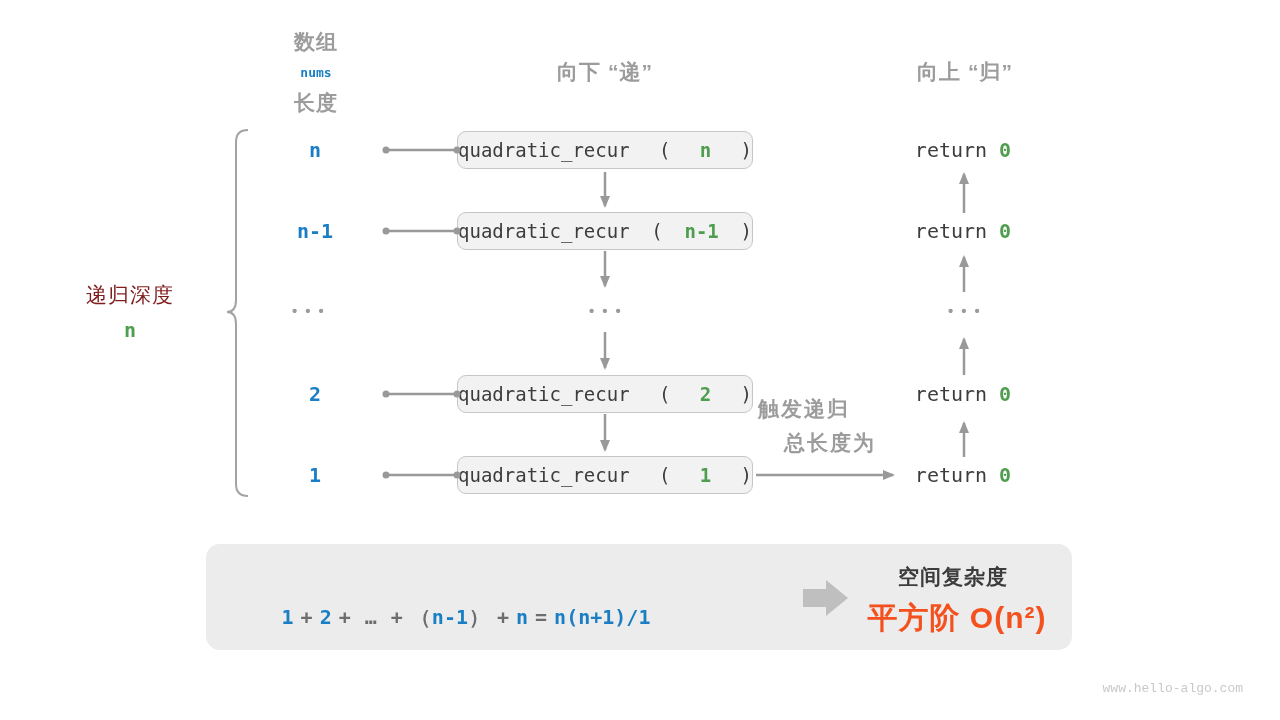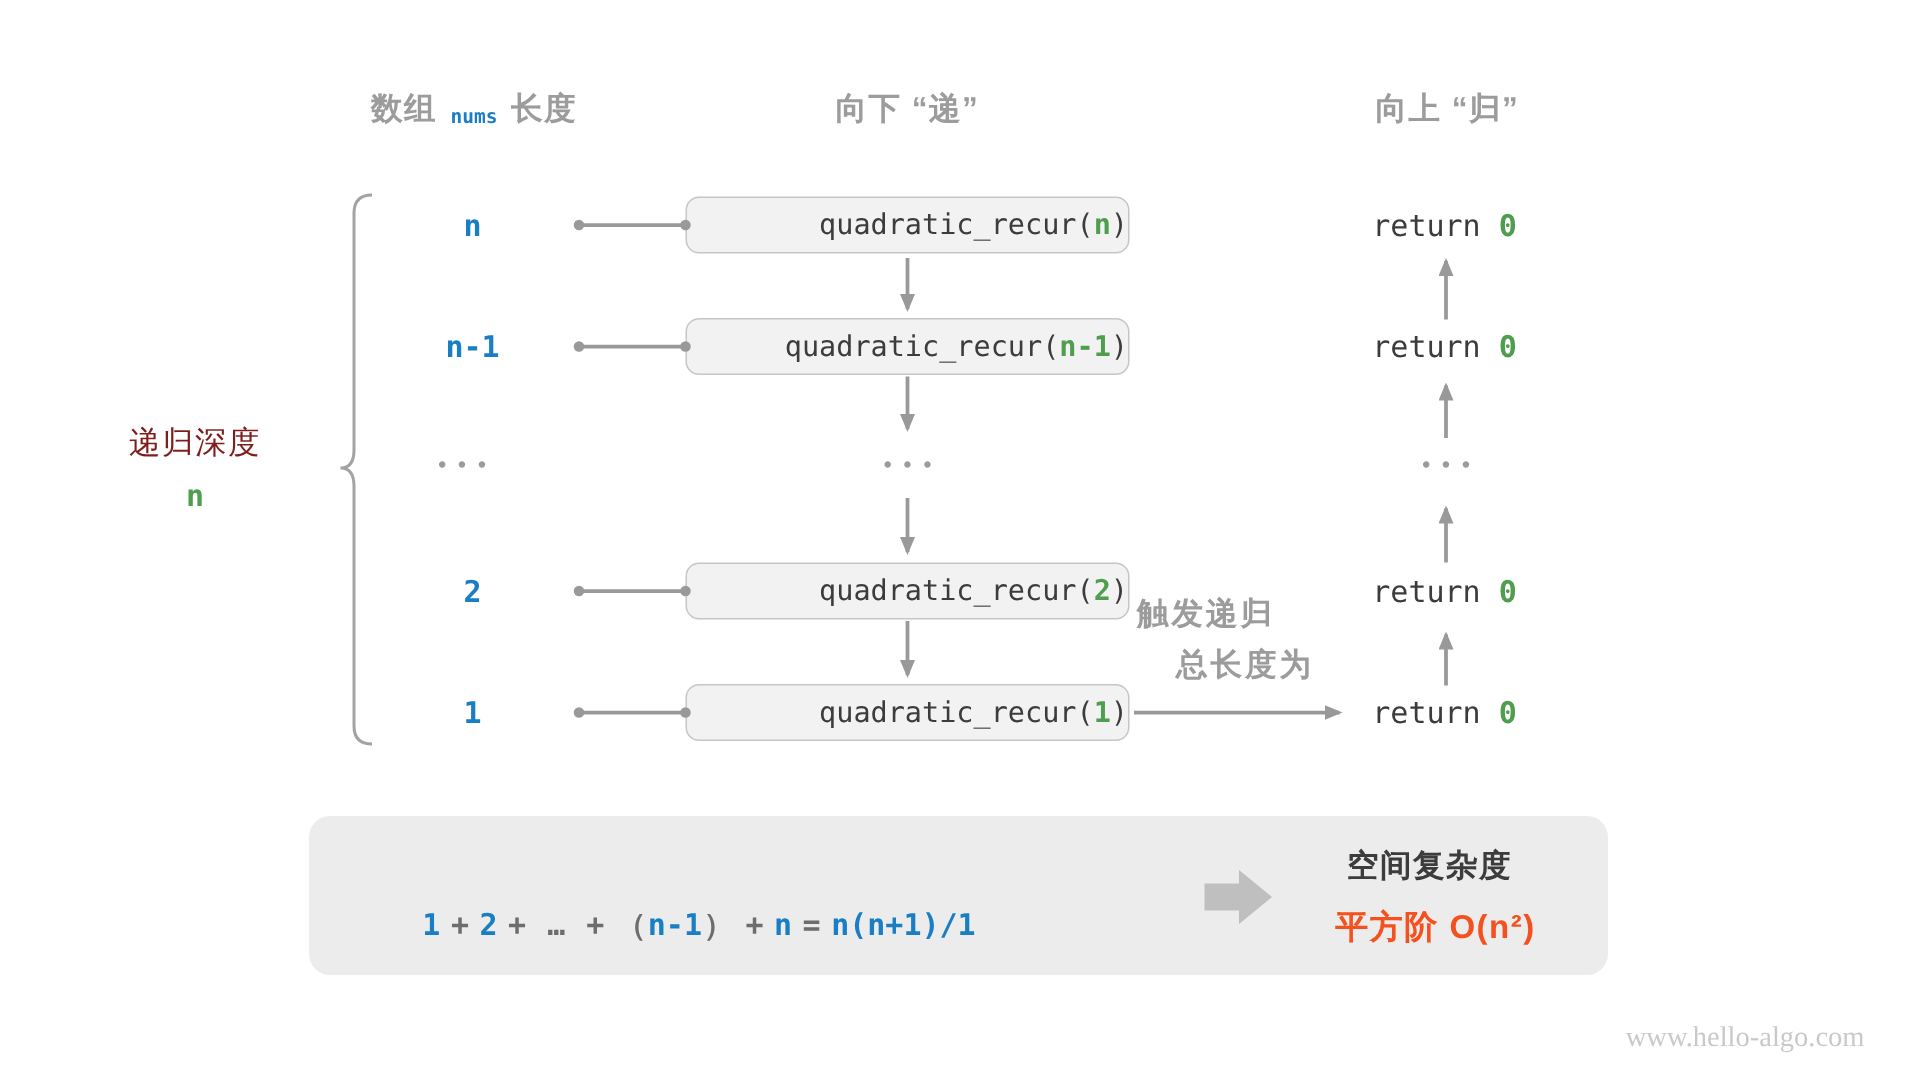--- a/index.html
+++ b/index.html
@@ -4,53 +4,53 @@
 <style>
   html,body{margin:0;padding:0;background:#fff;}
   .canvas{
     position:relative;width:1280px;height:720px;background:#ffffff;
     overflow:hidden;font-family:"Liberation Sans",sans-serif;
   }
   .abs{position:absolute;}
   .ctr{transform:translate(-50%,-50%);white-space:nowrap;}
 
   .hdr{font-size:21px;font-weight:bold;color:#9c9c9c;letter-spacing:1px;}
-  .hdr-left{display:flex;align-items:flex-end;gap:9px;}
+  .hdr-left{display:flex;align-items:center;gap:9px;flex-direction:column;}
   .hdr-code{font-family:"DejaVu Sans Mono",monospace;color:#1a7ec5;font-size:13px;letter-spacing:0;}
 
   .depth-label{font-size:21px;color:#7f1d1d;letter-spacing:1px;}
   .depth-value{font-family:"DejaVu Sans Mono",monospace;font-size:20px;font-weight:bold;color:#4f9e4f;}
 
   .num{font-family:"DejaVu Sans Mono",monospace;font-size:20px;font-weight:bold;color:#1a7ec5;}
 
   .dots{font-size:15px;font-weight:bold;color:#9b9b9b;letter-spacing:8px;padding-left:8px;}
 
   .box{
     width:294px;height:36px;background:#f2f2f2;border:1.5px solid #c6c6c6;
-    border-radius:9px;display:flex;align-items:center;justify-content:flex-end;
+    border-radius:9px;display:flex;align-items:center;justify-content:space-between;
     font-family:"DejaVu Sans Mono",monospace;font-size:19px;color:#3c3c3c;
   }
   .green{color:#4f9e4f;font-weight:bold;}
   .dark{color:#3c3c3c;}
 
   .ret{font-family:"DejaVu Sans Mono",monospace;font-size:20px;color:#3c3c3c;display:flex;align-items:flex-start;}
   .ret .val{margin-left:12px;}
 
   .trigger{font-size:21px;font-weight:bold;color:#9c9c9c;letter-spacing:2px;}
 
   .panel{background:#ececec;border-radius:14px;}
   .desc{font-size:21px;color:#474747;}
   .formula{font-family:"DejaVu Sans Mono",monospace;font-size:20px;font-weight:bold;display:flex;align-items:baseline;}
   .f-blue{color:#1a7ec5;}
   .f-gray{color:#6d6d6d;margin:0 7px;}
   .f-paren{color:#6d6d6d;margin:0 1px;font-family:"Liberation Sans",sans-serif;}
   .comp-title{font-size:21px;font-weight:bold;color:#3c3c3c;letter-spacing:1px;text-align:right;}
-  .comp-value{font-size:22px;font-weight:bold;color:#f4511e;letter-spacing:1px;}
+  .comp-value{font-size:30px;font-weight:bold;color:#f4511e;letter-spacing:1px;}
 
-  .watermark{font-family:Liberation Serif, serif;font-size:19px;color:#c9c9c9;}
+  .watermark{font-family:Liberation Mono, monospace;font-size:13px;color:#c9c9c9;}
 
   svg.overlay{position:absolute;left:0;top:0;pointer-events:none;}
 </style>
 </head>
 <body>
 
 <div class="canvas">
 
   <div class="abs ctr hdr hdr-left" style="left:316px;top:72px;">
     <span>数组</span>

